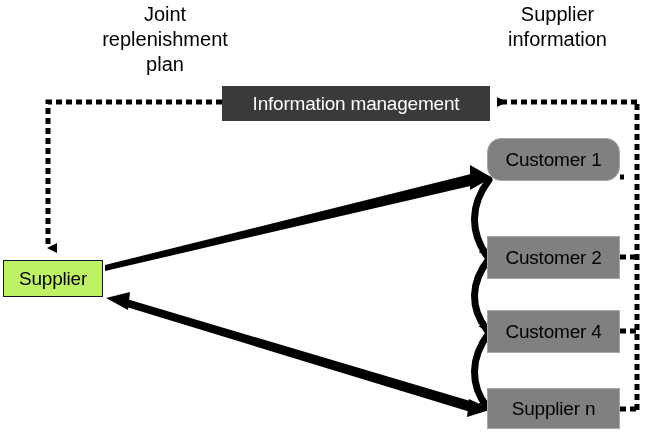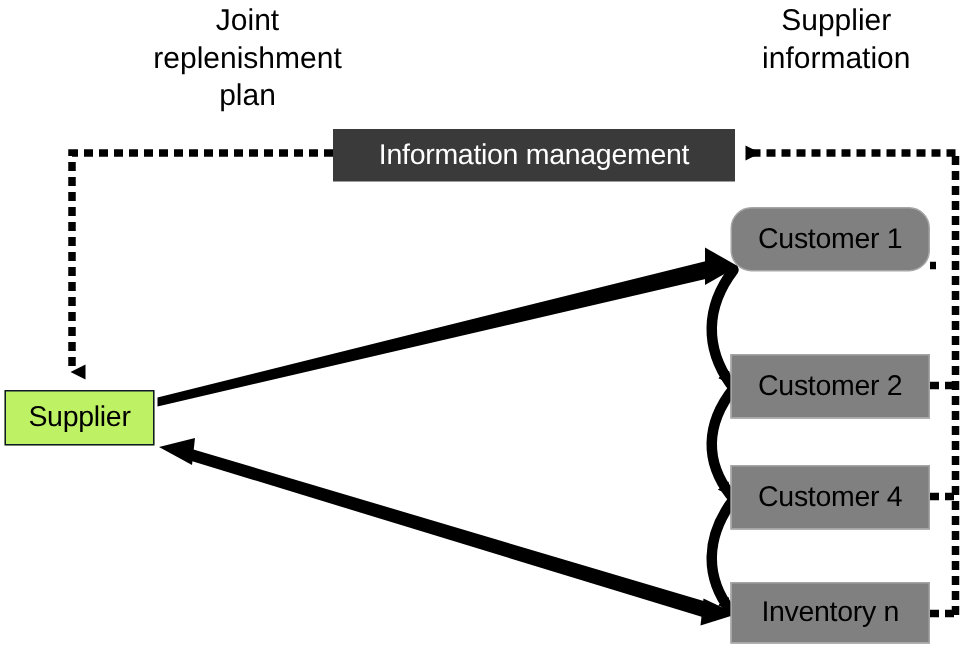--- a/index.html
+++ b/index.html
@@ -155,15 +155,15 @@
   <div class="node node-infomgmt">Information management</div>
 
   <div class="node node-supplier">Supplier</div>
 
   <div class="node node-customer cust-1">Customer 1</div>
 
   <div class="node node-customer cust-2">Customer 2</div>
 
   <div class="node node-customer cust-3">Customer 4</div>
 
-  <div class="node node-customer cust-n">Inventory n</div>
+  <div class="node node-customer cust-n">Supplier n</div>
 
 </div>
 
 </body></html>

